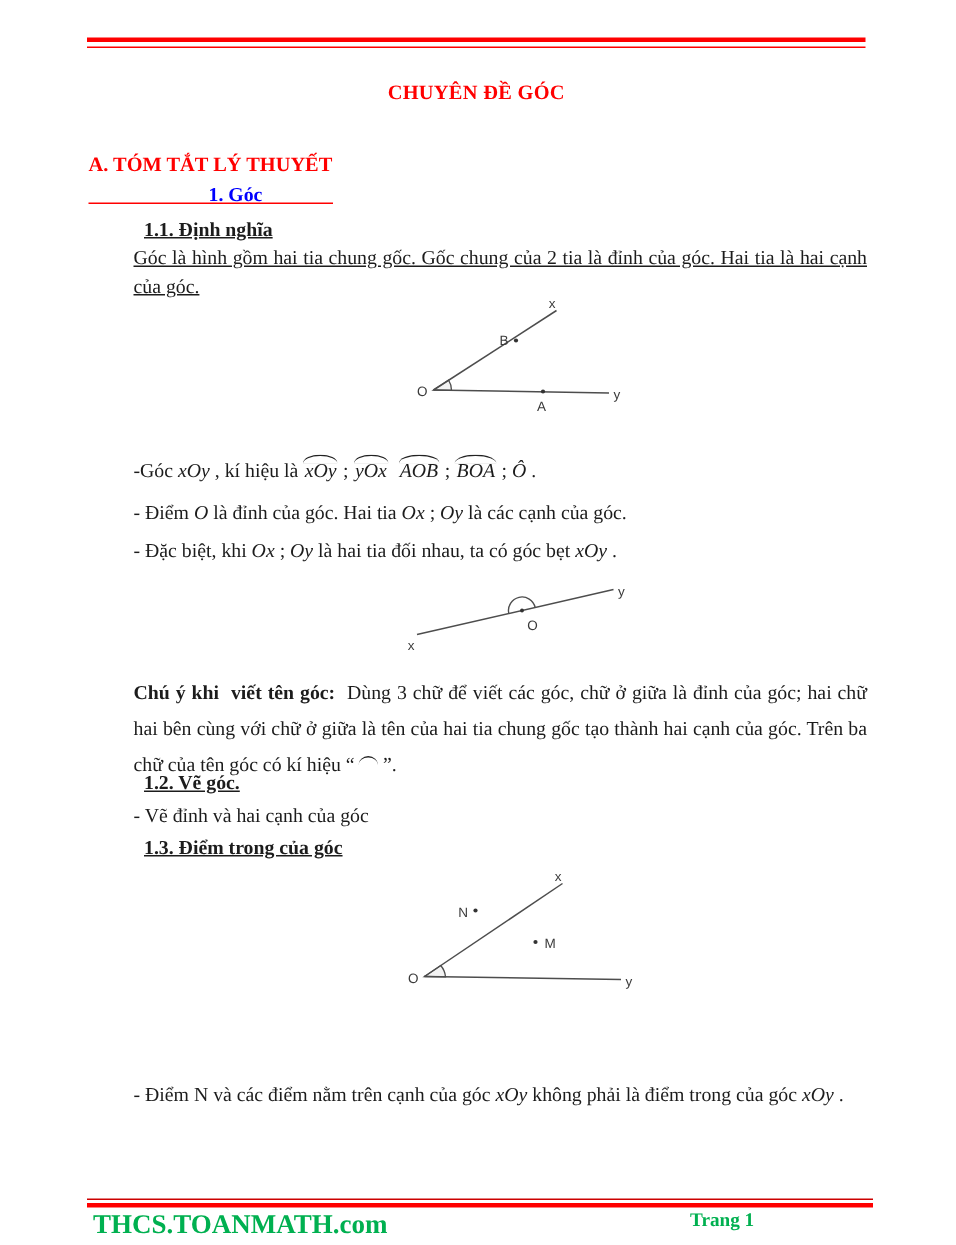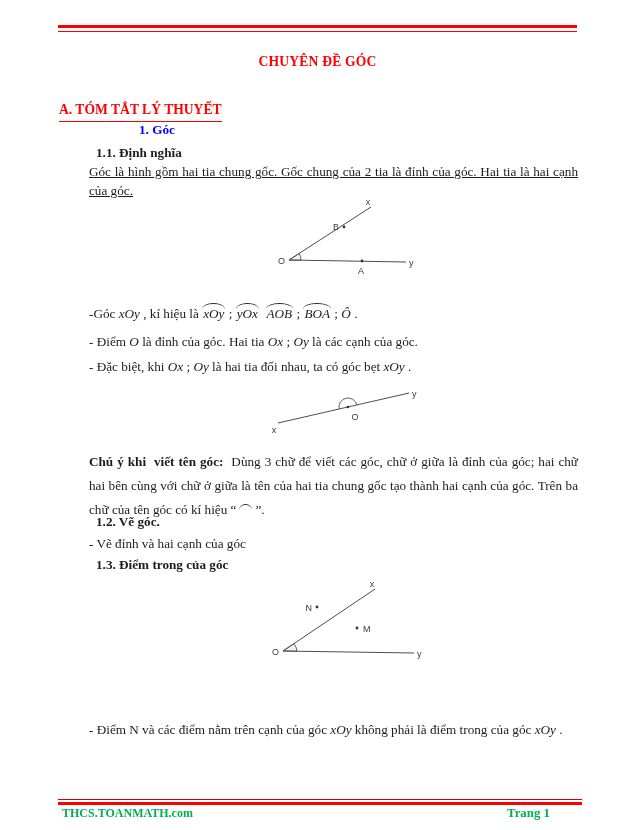--- a/index.html
+++ b/index.html
@@ -15,43 +15,43 @@
   .wrap{position:absolute; white-space:normal;}
   
   .rule-top{position:absolute; left:58px; top:25px; width:519px; height:7px;
     border-top:3.2px solid var(--red); border-bottom:1.6px solid var(--red); box-sizing:border-box;}
   .rule-bottom{position:absolute; left:58px; top:799px; width:524px; height:6px;
     border-top:1.3px solid #cc0000; border-bottom:3.5px solid var(--red); box-sizing:border-box;}
   
   .doc-title{position:absolute; left:58px; top:54px; width:519px; text-align:center;
     font-weight:bold; color:var(--red); font-size:13.6px; letter-spacing:.2px;}
   .section-a{position:absolute; left:59px; top:102px; font-weight:bold; color:var(--red); font-size:13.6px;}
-  .section-a .u{border-bottom:1.6px solid var(--red); padding-bottom:4px;}
+  .section-a .u{border-bottom:1.6px solid var(--red); padding-bottom:18px;}
   .h-blue{position:absolute; left:104px; top:122px; font-weight:bold; color:var(--blue); font-size:13.2px;margin-left:35px;}
-  .h-sub{font-weight:bold; color:var(--ink); font-size:13.2px;}
+  .h-sub{font-weight:bold; color:var(--ink); font-size:13.2px;text-decoration:underline;}
   
   .para{width:489px; text-align:justify; line-height:18.6px;}
   .m{font-style:italic;}
   .b{font-weight:bold;}
   
   .over{position:relative; font-style:italic; padding:0 1px; display:inline-block;}
   .over::before{content:""; position:absolute; left:0; right:0; top:-3.5px; height:5px;
     border-top:1.1px solid #222; border-radius:50% 50% 0 0 / 100% 100% 0 0;}
   .arcsym{display:inline-block; width:13px; height:5px; margin:0 3px 0 3px;
     border-top:1.2px solid #222; border-radius:50% 50% 0 0 / 100% 100% 0 0; vertical-align:4px;}
   
   svg.fig{position:absolute; overflow:visible;}
   .ln{stroke:#4d4d4d; stroke-width:1; fill:none;}
   .arcln{stroke:#4d4d4d; stroke-width:0.9; fill:#bbbbbb; fill-opacity:0.18;}
   .halfarc{stroke:#4d4d4d; stroke-width:0.9; fill:none;}
   .pt{fill:#333333; stroke:none;}
   svg.fig text{font-family:"Liberation Sans", sans-serif; font-size:9px; fill:#3a3a3a;}
   
-  .footer-site{position:absolute; left:62px; top:806px; font-weight:bold; color:var(--green); font-size:12px;}
-  .footer-page{position:absolute; left:460px; top:806px; width:137px; text-align:center;
+  .footer-site{position:absolute; left:62px; top:806px; font-weight:bold; color:var(--green); font-size:18px;}
+  .footer-page{position:absolute; left:460px; top:806px; width:137px; text-align:left;
     font-weight:bold; color:var(--green); font-size:12.8px;}
 </style>
 </head>
 <body>
 
 <div class="page">
 
   <div class="rule-top"></div>
 
   <div class="doc-title">CHUYÊN ĐỀ GÓC</div>

